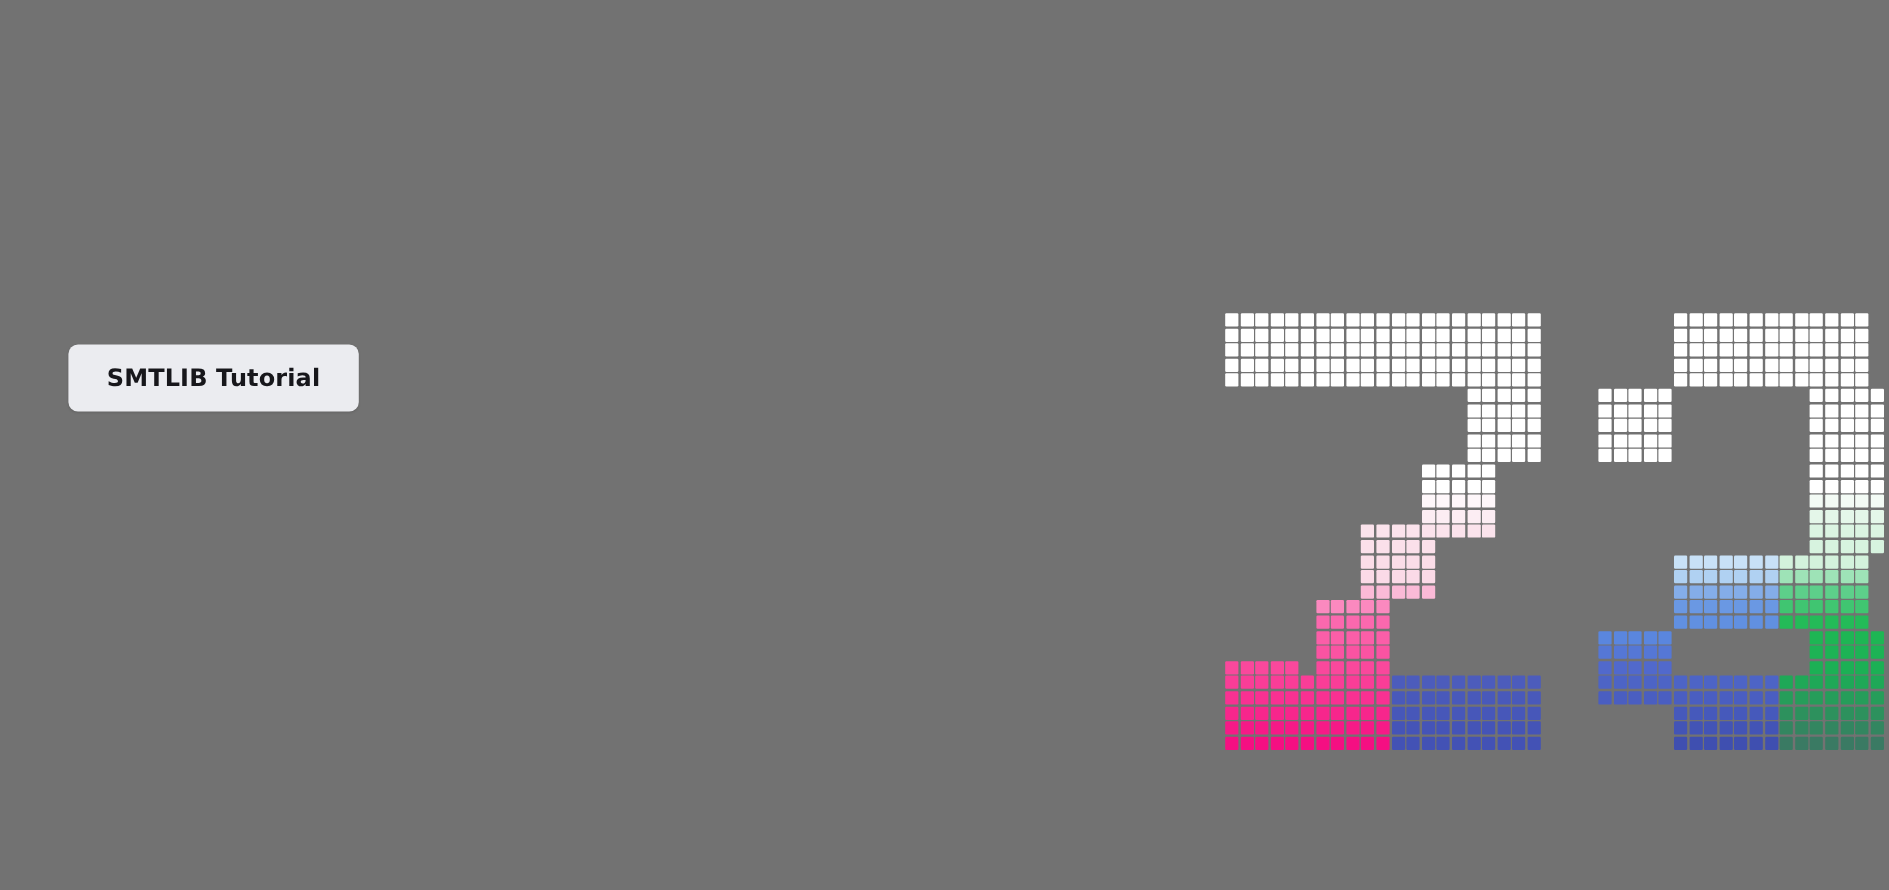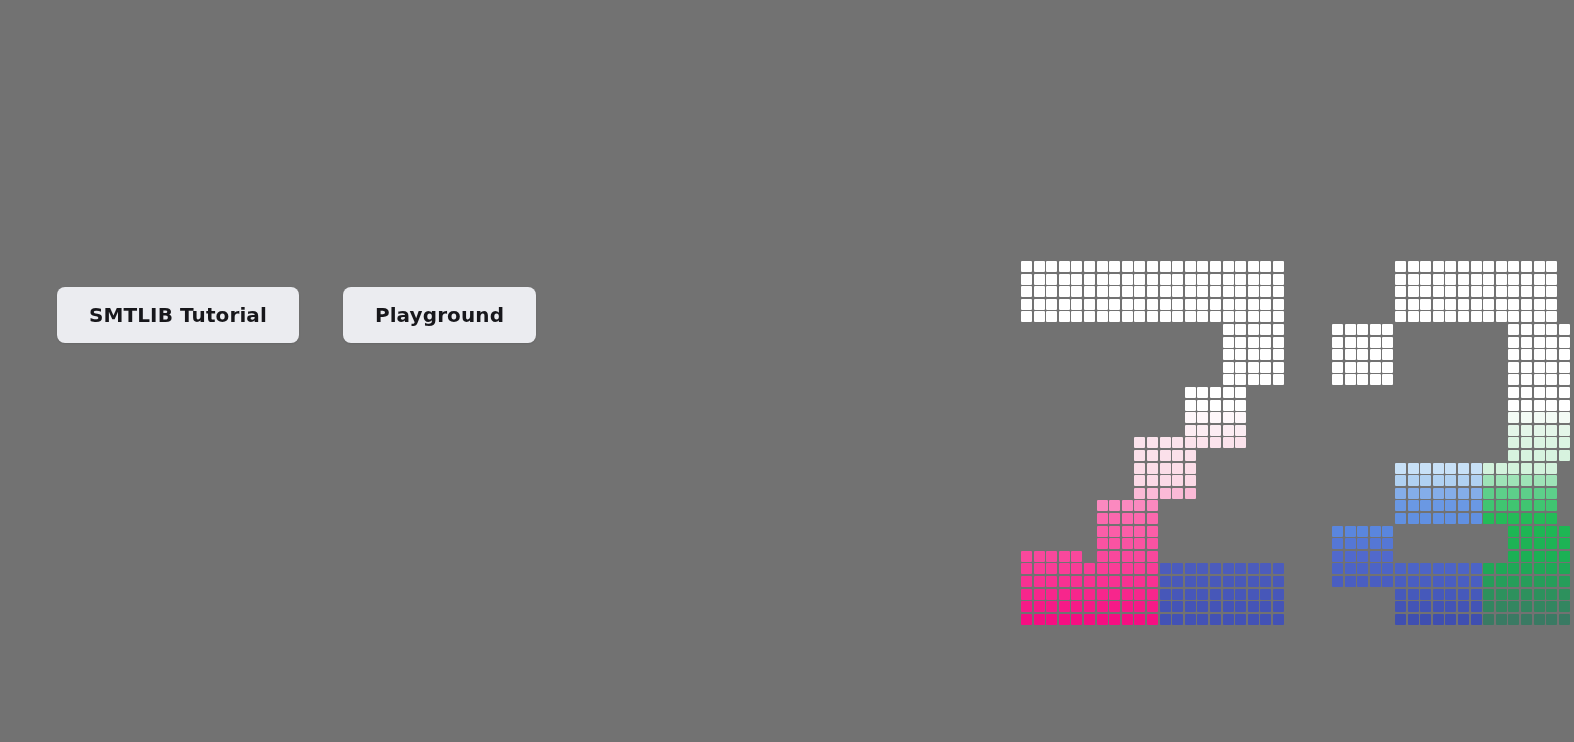--- a/index.html
+++ b/index.html
@@ -38,21 +38,21 @@
     font-weight: 700;
     letter-spacing: -0.5px;
     color: #ffffff;
     white-space: nowrap;
   }
 
   .button-row {
     margin-top: 29px;
     display: flex;
     align-items: flex-start;
-    gap: 44px;
+    gap: 60px;
   }
 
   .hero-button {
     display: flex;
     align-items: center;
     justify-content: center;
     height: 56px;
     padding: 0 32px;
     min-width: 140px;
     background: #ebecf0;
@@ -90,21 +90,20 @@
 </style>
 </head>
 <body>
 
 <div class="page">
 
   <div class="hero">
 
     <div class="button-row">
       <button class="hero-button">SMTLIB Tutorial</button>
-      <button class="hero-button">Playground</button>
     </div>
   </div>
 
   <div class="logo">
     <div class="logo-glyph glyph-seven" style="width: 264.6px; height: 365.4px;">
         <div class="pixel" style="left: 0px; top: 0px; width: 11px; height: 11px; background: rgb(255, 255, 255);"></div>
         <div class="pixel" style="left: 12.6px; top: 0px; width: 11px; height: 11px; background: rgb(255, 255, 255);"></div>
         <div class="pixel" style="left: 25.2px; top: 0px; width: 11px; height: 11px; background: rgb(255, 255, 255);"></div>
         <div class="pixel" style="left: 37.8px; top: 0px; width: 11px; height: 11px; background: rgb(255, 255, 255);"></div>
         <div class="pixel" style="left: 50.4px; top: 0px; width: 11px; height: 11px; background: rgb(255, 255, 255);"></div>

